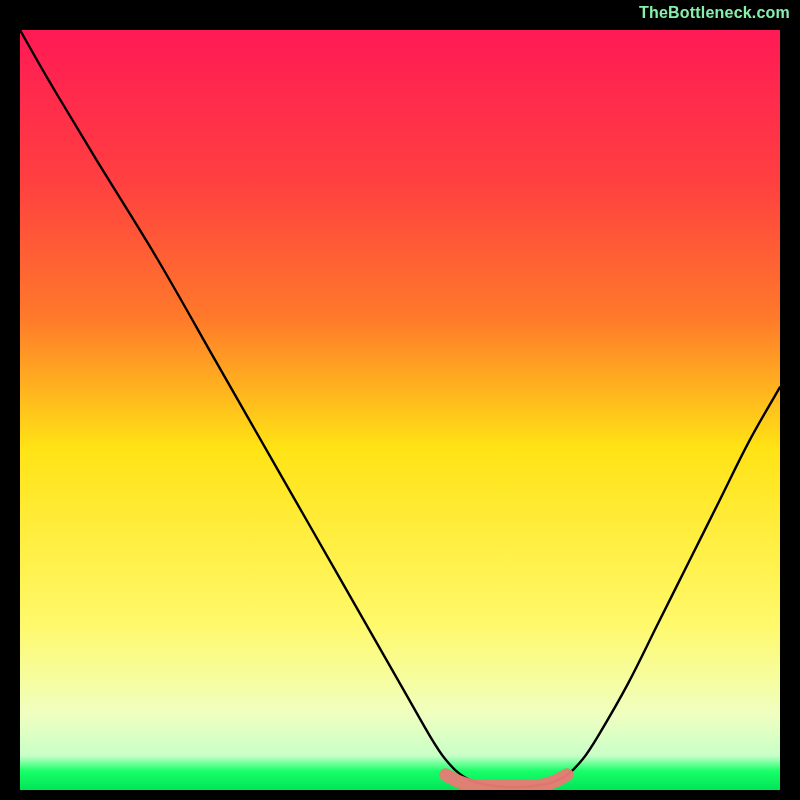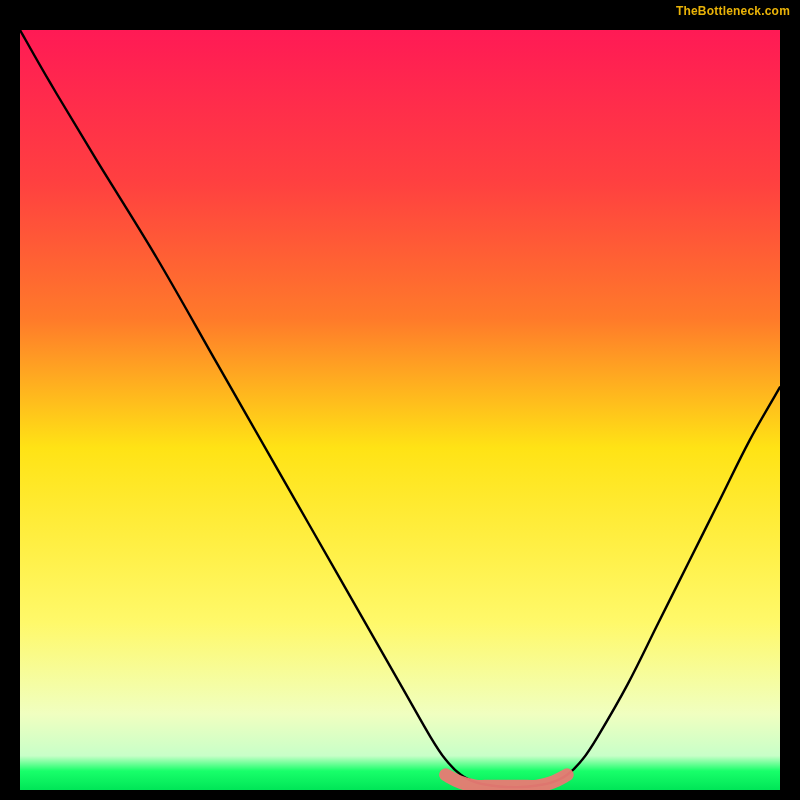--- a/index.html
+++ b/index.html
@@ -8,23 +8,23 @@
     position: relative;
     width: 800px;
     height: 800px;
     background: #000;
   }
   .watermark {
     position: absolute;
     top: 4px;
     right: 10px;
     font-family: Arial, Helvetica, sans-serif;
-    font-size: 12px;
+    font-size: 16px;
     font-weight: 600;
-    color: #eab308;
+    color: #86efac;
     letter-spacing: 0.2px;
     z-index: 10;
   }
   .plot {
     position: absolute;
     left: 20px;
     top: 30px;
     width: 760px;
     height: 760px;
   }

